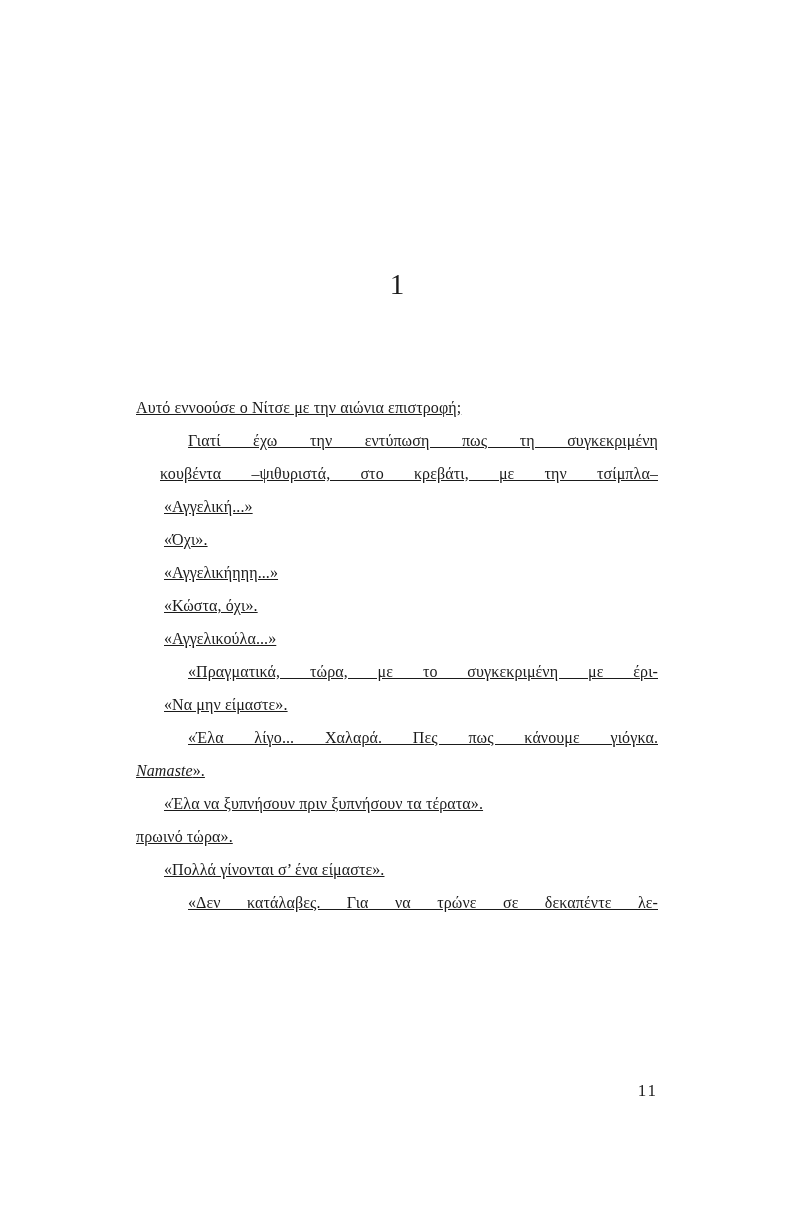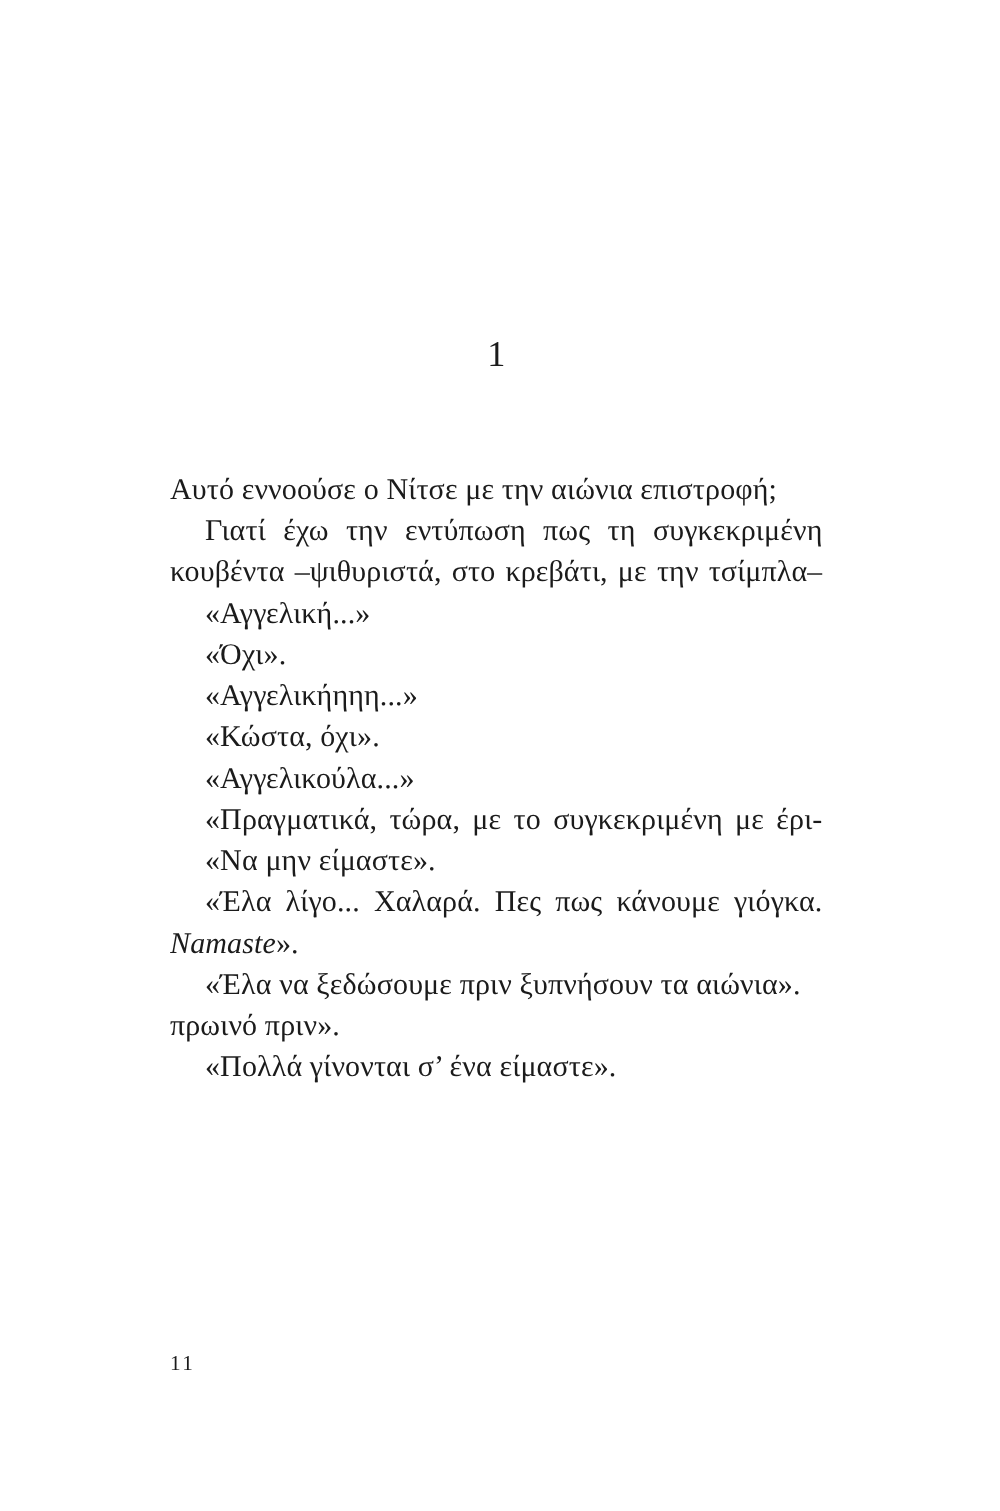--- a/index.html
+++ b/index.html
@@ -24,52 +24,54 @@
     position: absolute;
     top: 266px;
     left: 136px;
     width: 522px;
     text-align: center;
     font-size: 29px;
     line-height: 36px;
   }
   .text-block {
     position: absolute;
-    top: 376px;
+    top: 391px;
     left: 136px;
     width: 522px;
-    font-size: 24px;
+    font-size: 16px;
     line-height: 33px;
     letter-spacing: 0.1px;
+    text-decoration: underline;
   }
   .paragraph {
     margin: 0;
     padding: 0;
   }
   .line {
     height: 33px;
     overflow: hidden;
     text-align: left;
   }
   .line.justify {
     text-align: justify;
     text-align-last: justify;
+    margin-left: 24px;
   }
   .line.indent {
     text-indent: 28px;
   }
   .italic {
     font-style: italic;
   }
   .page-number {
     position: absolute;
     top: 1080px;
     left: 136px;
     width: 522px;
-    text-align: left;
+    text-align: right;
     font-size: 17px;
     letter-spacing: 2px;
     line-height: 22px;
   }
 </style>
 </head>
 <body style="background: rgb(255, 255, 255);">
 
 <div class="page" style="background: rgb(255, 255, 255); color: rgb(27, 27, 27);">
   <div class="chapter-number">1</div>
@@ -101,26 +103,27 @@
         <div class="line justify indent"><span>«Πραγματικά, τώρα, με το συγκεκριμένη με έρι-</span></div>
       </div>
       <div class="paragraph">
         <div class="line indent"><span>«Να μην είμαστε».</span></div>
       </div>
       <div class="paragraph">
         <div class="line justify indent"><span>«Έλα λίγο... Χαλαρά. Πες πως κάνουμε γιόγκα.</span></div>
         <div class="line"><span class="italic">Namaste</span><span>».</span></div>
       </div>
       <div class="paragraph">
-        <div class="line indent"><span>«Έλα να ξεδώσουμε πριν ξυπνήσουν τα αιώνια».</span></div>
+        <div class="line indent"><span>«Έλα να ξυπνήσουν πριν ξυπνήσουν τα τέρατα».</span></div>
       </div>
       <div class="paragraph">
-        <div class="line"><span>πρωινό πριν».</span></div>
+        <div class="line"><span>πρωινό τώρα».</span></div>
       </div>
       <div class="paragraph">
         <div class="line indent"><span>«Πολλά γίνονται σ’ ένα είμαστε».</span></div>
       </div>
       <div class="paragraph">
+        <div class="line justify indent"><span>«Δεν κατάλαβες. Για να τρώνε σε δεκαπέντε λε-</span></div>
       </div>
     </div>
 
   <div class="page-number">11</div>
 </div>
 
 </body></html>

